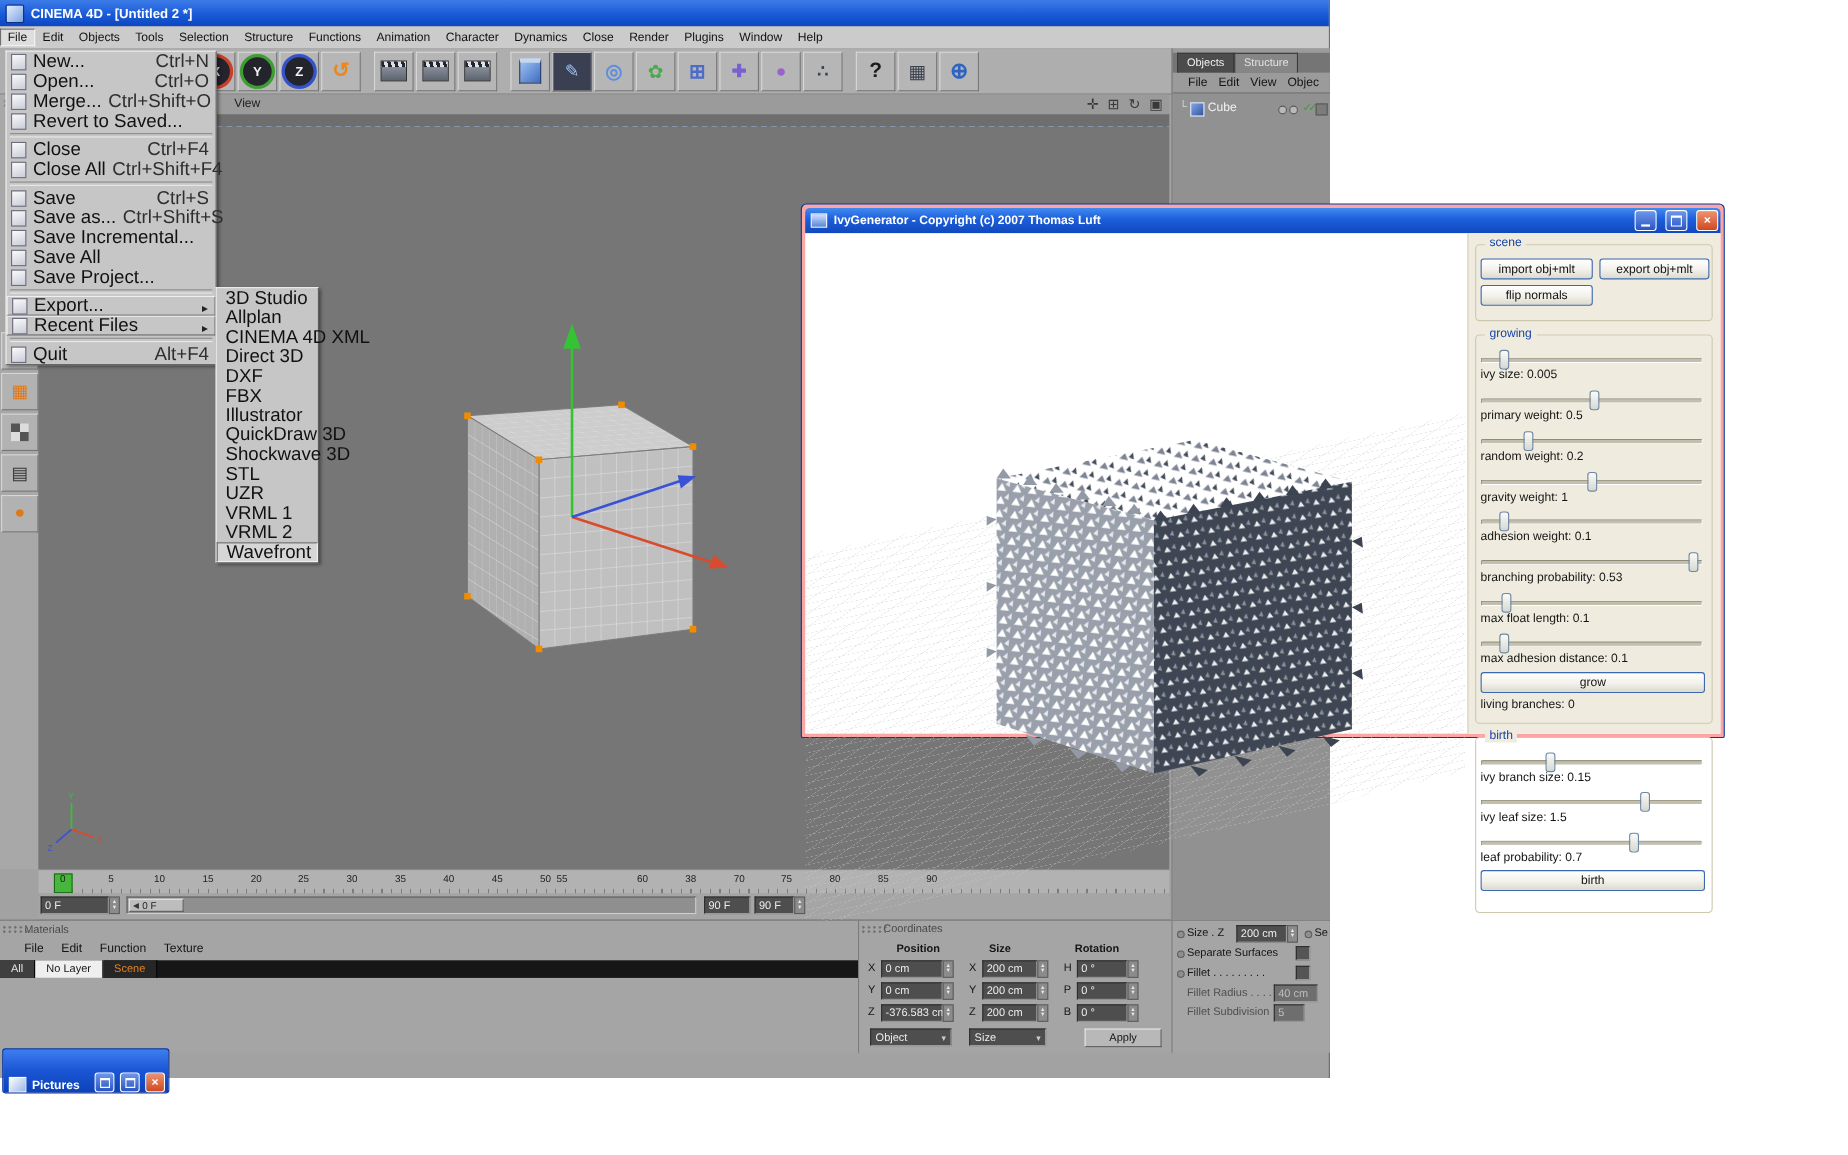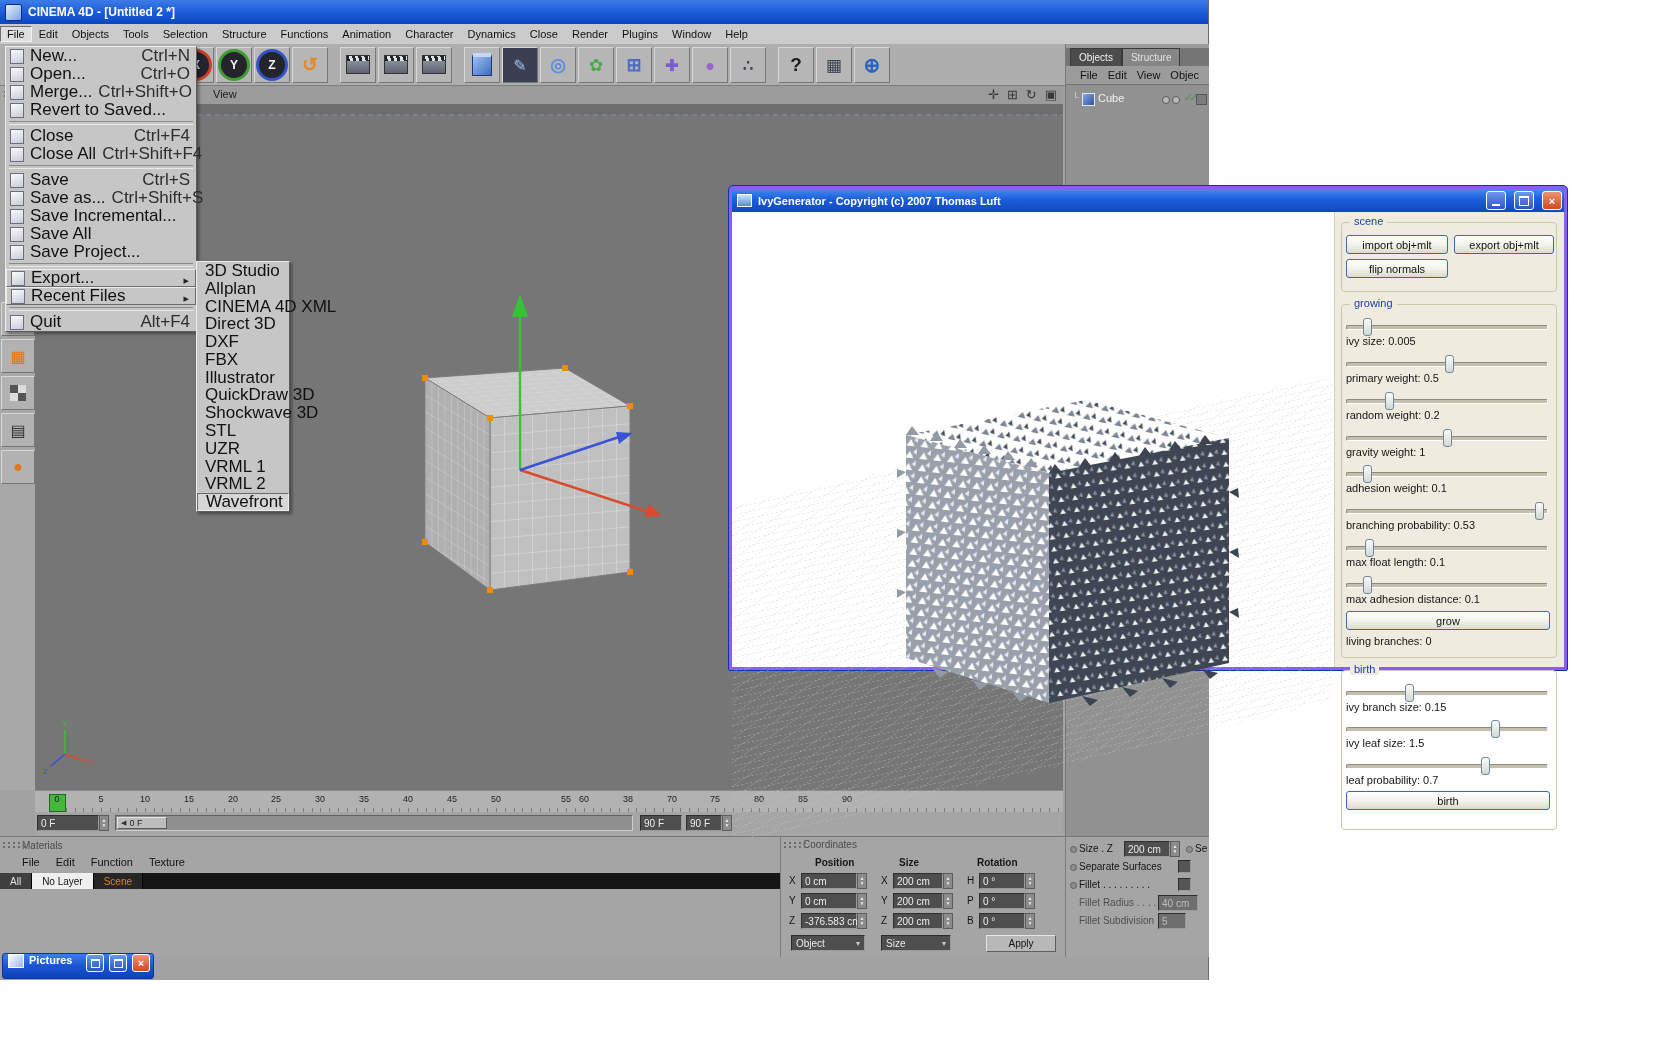--- a/index.html
+++ b/index.html
@@ -122,21 +122,21 @@
   .fm-item{position:relative;height:18px;display:flex;align-items:center;gap:6px;padding:0 6px 0 4px;}
   .fm-item .fm-ic{width:12px;height:13px;background:linear-gradient(160deg,#fbfbfb,#c8ccd8);border:1px solid #6d6d7d;flex:0 0 auto;}
   .fm-label{flex:1 1 auto;white-space:nowrap;}
   .fm-sc{color:#2e2e2e;white-space:nowrap;}
   .fm-sep{height:2px;margin:2px 3px;border-top:1px solid #8a8a8a;border-bottom:1px solid #e9e9e9;}
   .fm-item.frame{border:1px solid;border-color:#efefef #6a6a6a #6a6a6a #efefef;height:16px;}
   .fm-arrow::after{content:"▶";font-size:7px;color:#222;}
   .sm-item{height:17.8px;display:flex;align-items:center;padding:0 8px;white-space:nowrap;}
   .sm-item.sel{background:#d6d6d6;border:1px solid;border-color:#6a6a6a #efefef #efefef #6a6a6a;height:15.8px;}
   
-  #ivy{position:absolute;left:728px;top:185px;width:840px;height:486px;background:#8b5cf6;border:1px solid #063a9e;border-radius:5px 5px 2px 2px;z-index:90;box-sizing:border-box;}
+  #ivy{position:absolute;left:728px;top:185px;width:840px;height:486px;background:#fca5a5;border:1px solid #063a9e;border-radius:5px 5px 2px 2px;z-index:90;box-sizing:border-box;}
   .ivy-title{position:absolute;left:3px;top:3px;right:3px;height:23px;border-radius:4px 4px 0 0;
     background:linear-gradient(180deg,#418cf0 0%,#1c5edb 45%,#1048bc 100%);
     color:#fff;font-size:11px;font-weight:bold;display:flex;align-items:center;gap:6px;padding-left:5px;box-sizing:border-box;}
   .ivy-appicon{width:13px;height:11px;border:1px solid #fff;background:linear-gradient(180deg,#cfe0ff,#5a86d8);}
   .xwb{width:20px;height:19px;border:1px solid #fff;border-radius:3px;margin-left:2px;display:flex;align-items:center;justify-content:center;
     background:linear-gradient(180deg,#6f96ea,#2a56c4);color:#fff;font-size:11px;font-weight:bold;box-sizing:border-box;}
   .xwb.close{background:linear-gradient(180deg,#ee9270,#cf4a22);}
   .xwb .maxsq{width:8px;height:7px;border:1px solid #fff;border-top-width:2px;}
   .xwb .minln{width:8px;height:2px;background:#fff;margin-top:8px;}
   .ivy-client{position:absolute;left:3px;top:26px;right:3px;bottom:3px;background:#ffffff;}
@@ -144,23 +144,23 @@
   .gbox{position:absolute;left:6px;right:7px;border:1px solid #cdc9ae;border-radius:4px;}
   .gb-label{position:absolute;top:-8px;left:8px;background:#efecdf;padding:0 4px;color:#1a43a0;font-size:11px;}
   .xpb{position:absolute;height:19px;border:1px solid #3c68b0;border-radius:3px;
     background:linear-gradient(180deg,#ffffff 0%,#f2f1ea 55%,#dcdacd 100%);
     font-size:11px;color:#111;display:flex;align-items:center;justify-content:center;box-sizing:border-box;}
   .trk{position:absolute;left:4px;right:8px;height:3px;background:#c2bfae;border:1px solid #8f8c79;border-bottom-color:#fff;border-right-color:#fff;border-radius:2px;}
   .thumb{position:absolute;top:-8px;width:9px;height:18px;border:1px solid #6d87a2;border-radius:3px;
     background:linear-gradient(180deg,#fbfbf9,#d5d8d2);box-sizing:border-box;}
   .slab{position:absolute;left:4px;white-space:nowrap;}
   
-  #pictures{position:absolute;left:2px;top:953px;width:152px;height:26px;z-index:95;
+  #pictures{position:absolute;left:2px;top:953px;width:152px;height:41px;z-index:95;
     background:linear-gradient(180deg,#3d7ef0 0%,#1a55d4 50%,#0c42b8 100%);border:1px solid #0a34a0;border-radius:3px;
-    display:flex;align-items:flex-start;gap:5px;padding:0 3px 0 5px;box-sizing:border-box;color:#fff;font-size:11px;font-weight:bold;}
+    display:flex;align-items:flex-end;gap:5px;padding:0 3px 0 5px;box-sizing:border-box;color:#fff;font-size:11px;font-weight:bold;}
   .tb-ic{width:14px;height:12px;border:1px solid #fff;background:linear-gradient(135deg,#fdfdfd,#9db8e8);}
   .tb-btn{width:18px;height:18px;border:1px solid #fff;border-radius:3px;display:flex;align-items:center;justify-content:center;
     background:linear-gradient(180deg,#6f96ea,#2a56c4);box-sizing:border-box;}
   .tb-btn.red{background:linear-gradient(180deg,#ee9270,#cf4a22);}
   .tb-btn .sq{width:7px;height:6px;border:1px solid #fff;border-top-width:2px;}
   .tb-btn .x{font-size:11px;color:#fff;font-weight:bold;line-height:1;}
   .tb-grow{flex:1 1 auto;}
 </style>
 </head>
 <body>
@@ -356,21 +356,21 @@
       <span class="tick" style="left:66px;">5</span>
       <span class="tick" style="left:110px;">10</span>
       <span class="tick" style="left:154px;">15</span>
       <span class="tick" style="left:198px;">20</span>
       <span class="tick" style="left:241px;">25</span>
       <span class="tick" style="left:285px;">30</span>
       <span class="tick" style="left:329px;">35</span>
       <span class="tick" style="left:373px;">40</span>
       <span class="tick" style="left:417px;">45</span>
       <span class="tick" style="left:461px;">50</span>
-      <span class="tick" style="left:531px;">55</span>
+      <span class="tick" style="left:476px;">55</span>
       <span class="tick" style="left:549px;">60</span>
       <span class="tick" style="left:593px;">38</span>
       <span class="tick" style="left:637px;">70</span>
       <span class="tick" style="left:680px;">75</span>
       <span class="tick" style="left:724px;">80</span>
       <span class="tick" style="left:768px;">85</span>
       <span class="tick" style="left:812px;">90</span>
     </div>
 
     <div class="timectrl">

